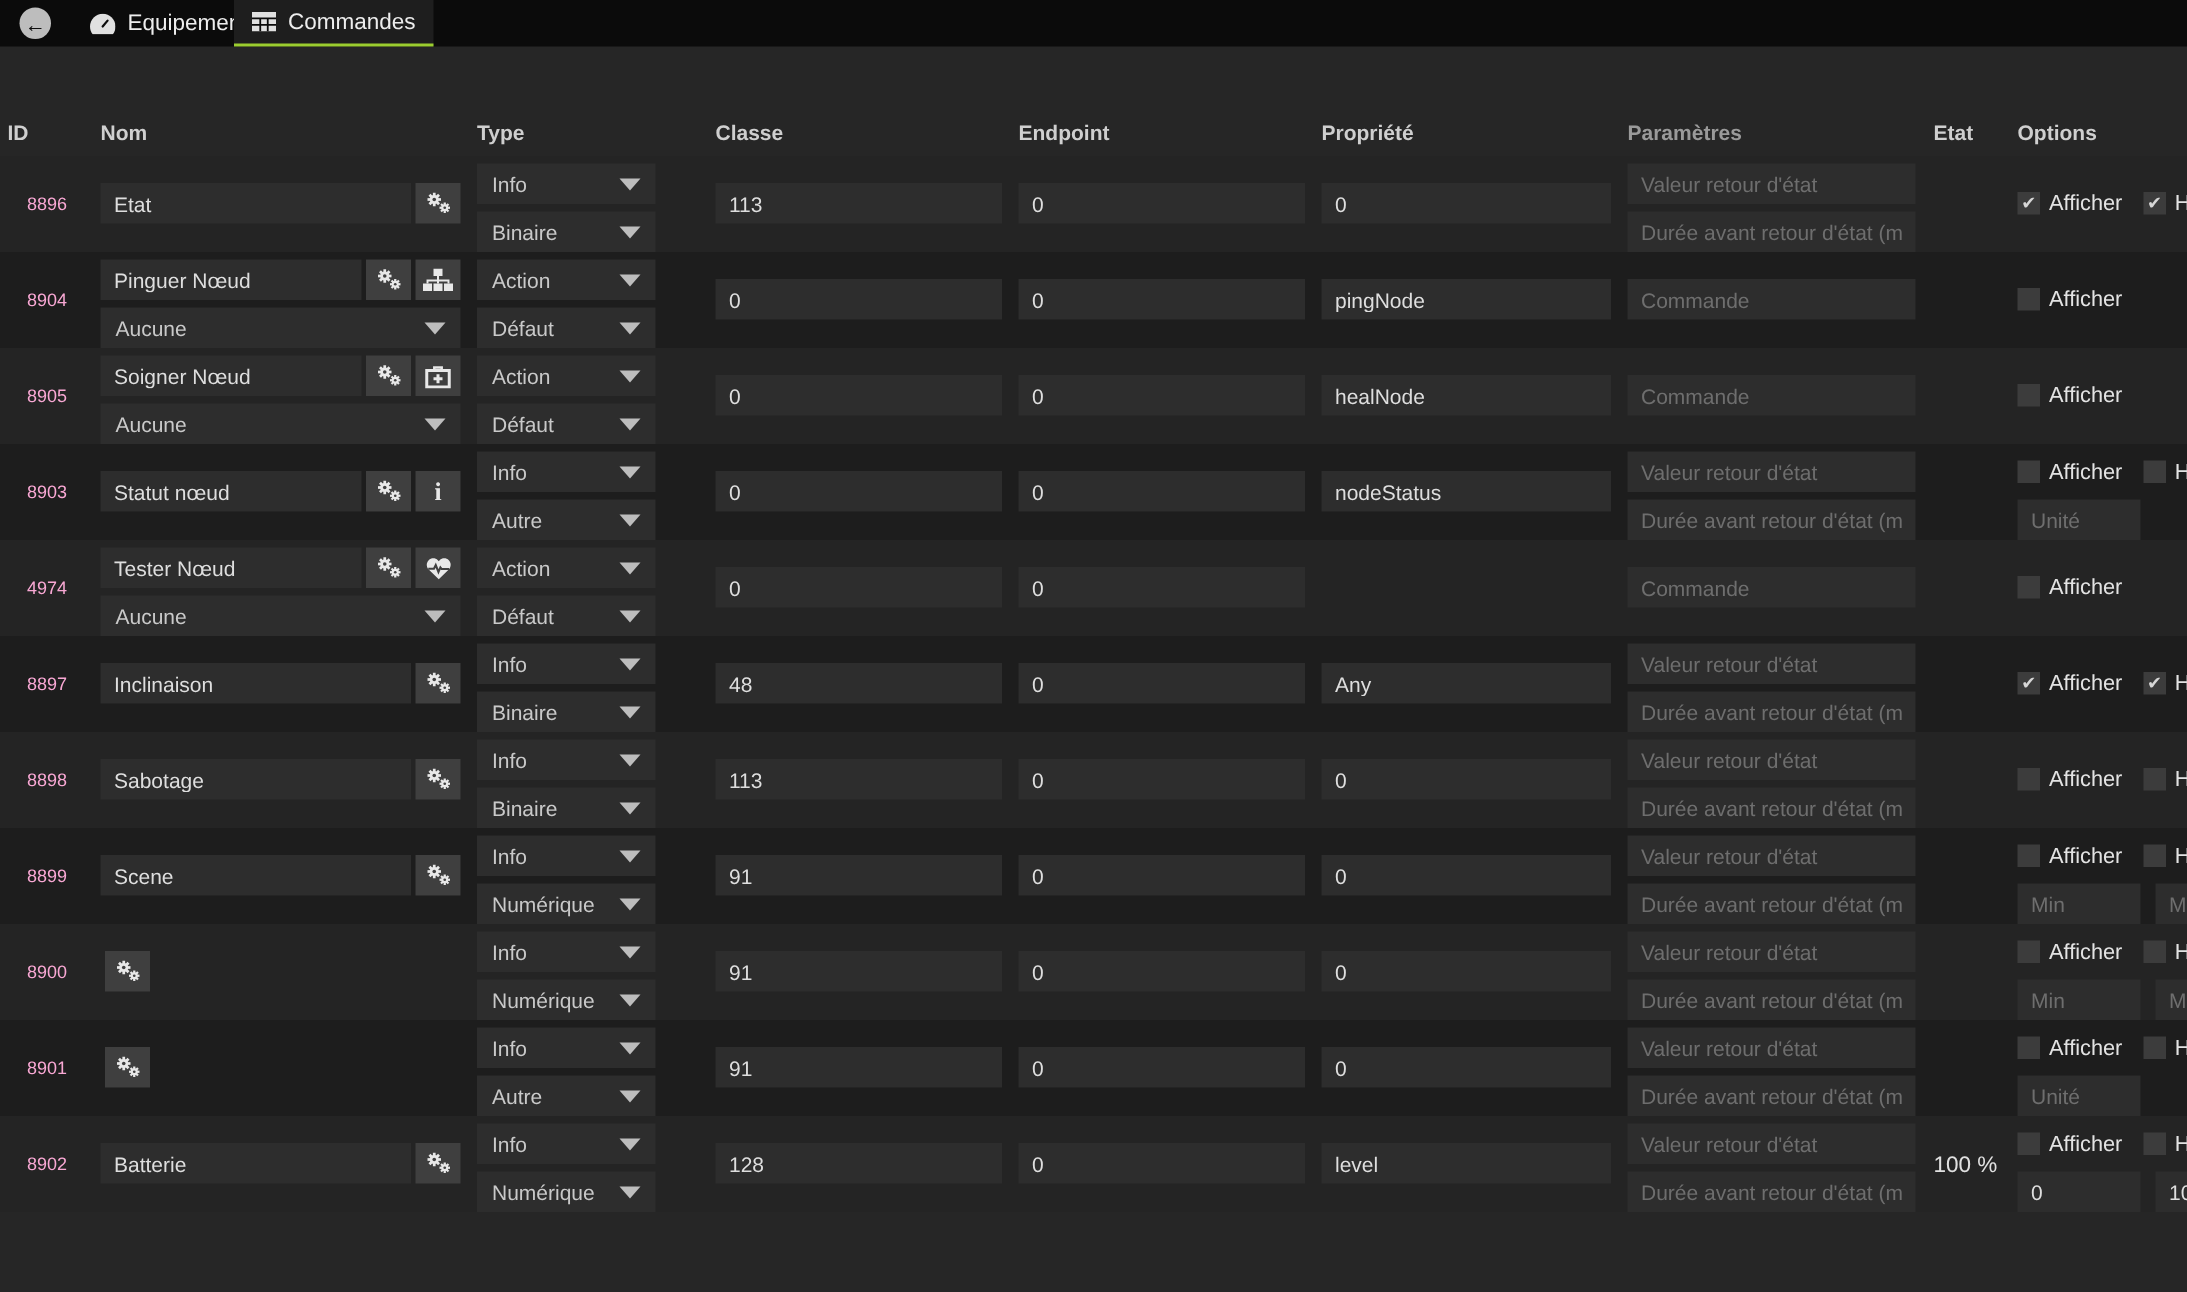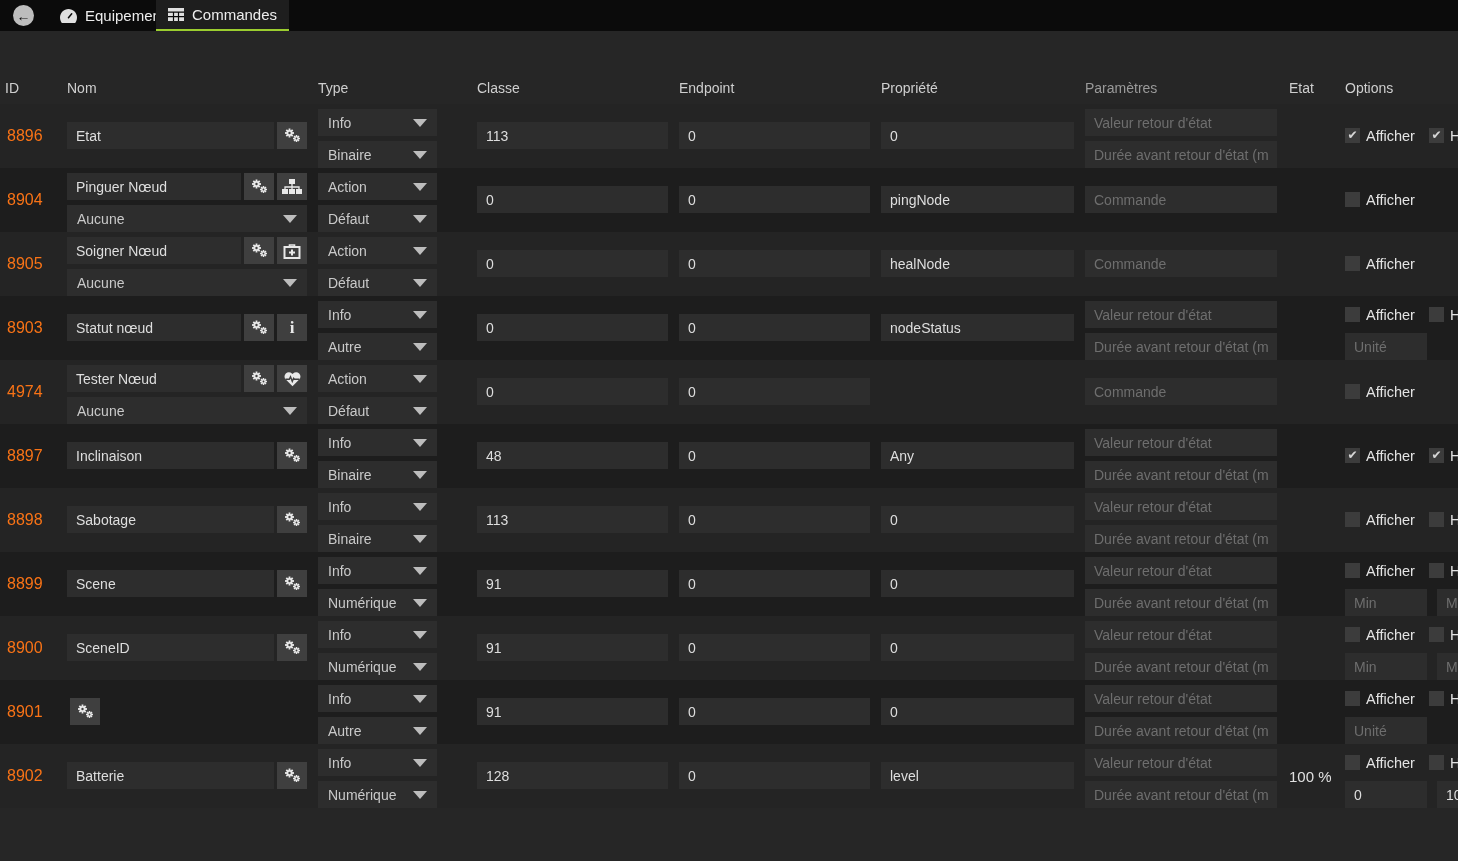--- a/index.html
+++ b/index.html
@@ -13,33 +13,33 @@
              background:#bdbdbd; display:flex; align-items:center; justify-content:center;
              color:#0d0d0d; font-size:14px; font-weight:bold; cursor:pointer; }
   .tab{ position:absolute; top:0; height:31px; display:flex; align-items:center; gap:8px;
         font-size:15px; color:#ededed; padding:0 12px; cursor:pointer; }
   .tab-equipement{ left:48px; }
   .tab-commandes{ left:156px; background:#1e1e1e; border-bottom:2px solid var(--accent); }
   .tabicon{ display:flex; }
 
   
   .theader{ position:absolute; top:80px; left:0; width:1458px; height:18px; }
-  .h{ position:absolute; font-weight:normal; font-size:14px; color:#cfcfcf; white-space:nowrap; }
+  .h{ position:absolute; font-weight:bold; font-size:14px; color:#cfcfcf; white-space:nowrap; }
   .h-id{left:5px} .h-nom{left:67px} .h-type{left:318px} .h-classe{left:477px}
   .h-endpoint{left:679px} .h-prop{left:881px} .h-params{left:1085px; color:#9a9a9a;}
   .h-etat{left:1289px} .h-options{left:1345px}
 
   
   #rows{ position:absolute; top:104px; left:0; width:1458px; }
   .row{ position:relative; width:1458px; height:64px; }
   .row-light{ background:#242424; }
   .row-dark{ background:#1d1d1d; }
 
   .col{ position:absolute; top:0; height:64px; }
-  .c-id{ left:7px; width:56px; display:flex; align-items:center; font-size:16px; color:#f97316; }
+  .c-id{ left:18px; width:56px; display:flex; align-items:center; font-size:12px; color:#f9a8d4; }
   .c-nom{ left:67px; width:240px; }
   .c-type{ left:318px; width:119px; }
   .c-classe{ left:477px; width:191px; }
   .c-endpoint{ left:679px; width:191px; }
   .c-prop{ left:881px; width:193px; }
   .c-params{ left:1085px; width:192px; }
   .c-etat{ left:1289px; width:52px; display:flex; align-items:center; font-size:15px; color:#e0e0e0; white-space:nowrap; }
   .c-options{ left:1345px; width:230px; }
 
   .line{ position:absolute; left:0; right:0; height:27px; }
@@ -690,21 +690,20 @@
           <input class="inp small" placeholder="Max" style="left: 92px;">
         </div>
       </div>
     </div>
     <div class="row row-light">
       <div class="col c-id">
         <span>8900</span>
       </div>
       <div class="col c-nom">
         <div class="line flex lc">
-          <input class="inp grow" value="SceneID" style="">
           <button class="icon-btn">
             <span class="icn">
               <svg width="17" height="15" viewBox="0 0 17 15">
                 <g fill="#e8e8e8">
                   <rect x="4.6" y="0.5" width="1.8" height="9"></rect>
                   <rect x="4.6" y="0.5" width="1.8" height="9" transform="rotate(45 5.5 5)"></rect>
                   <rect x="4.6" y="0.5" width="1.8" height="9" transform="rotate(90 5.5 5)"></rect>
                   <rect x="4.6" y="0.5" width="1.8" height="9" transform="rotate(135 5.5 5)"></rect>
                   <circle cx="5.5" cy="5" r="3"></circle>
                   <rect x="11.75" y="7" width="1.5" height="7"></rect>

